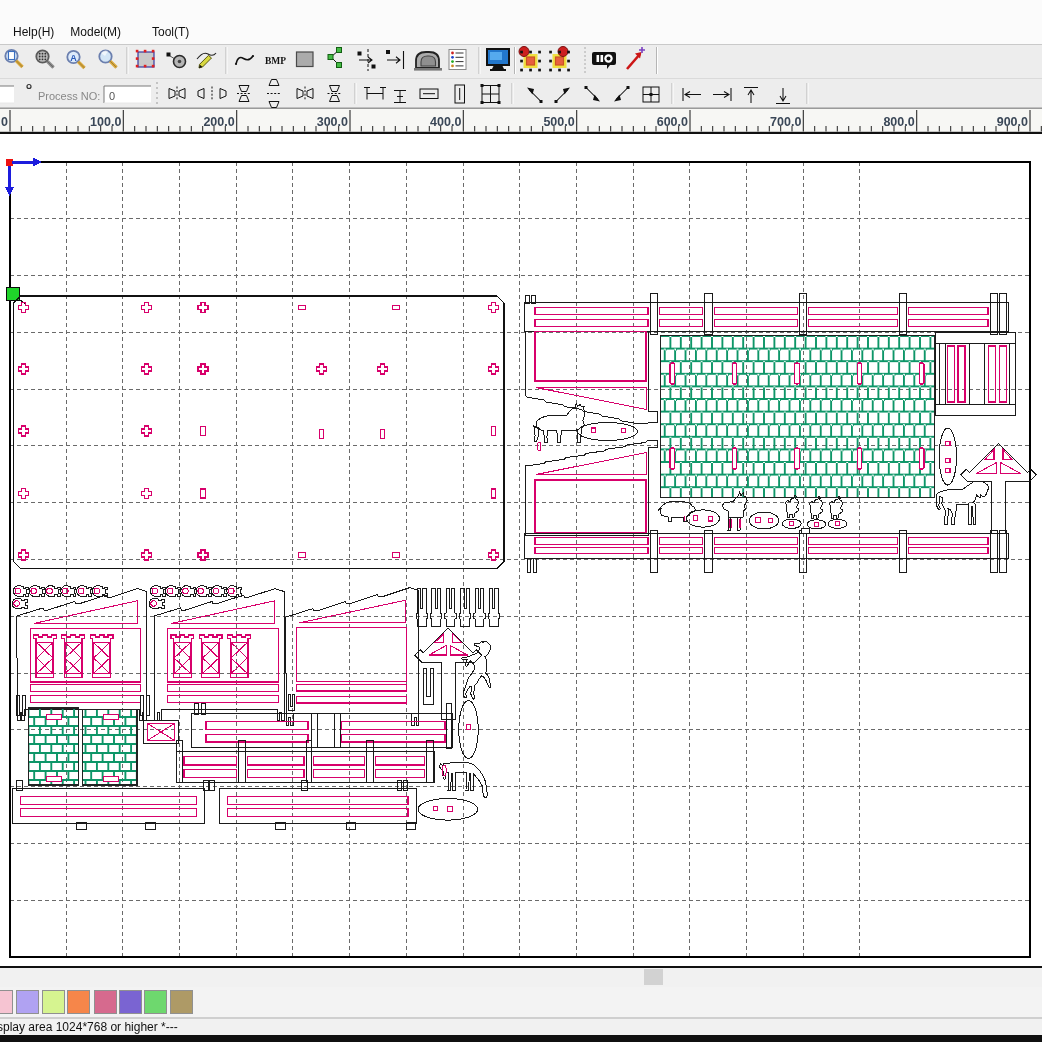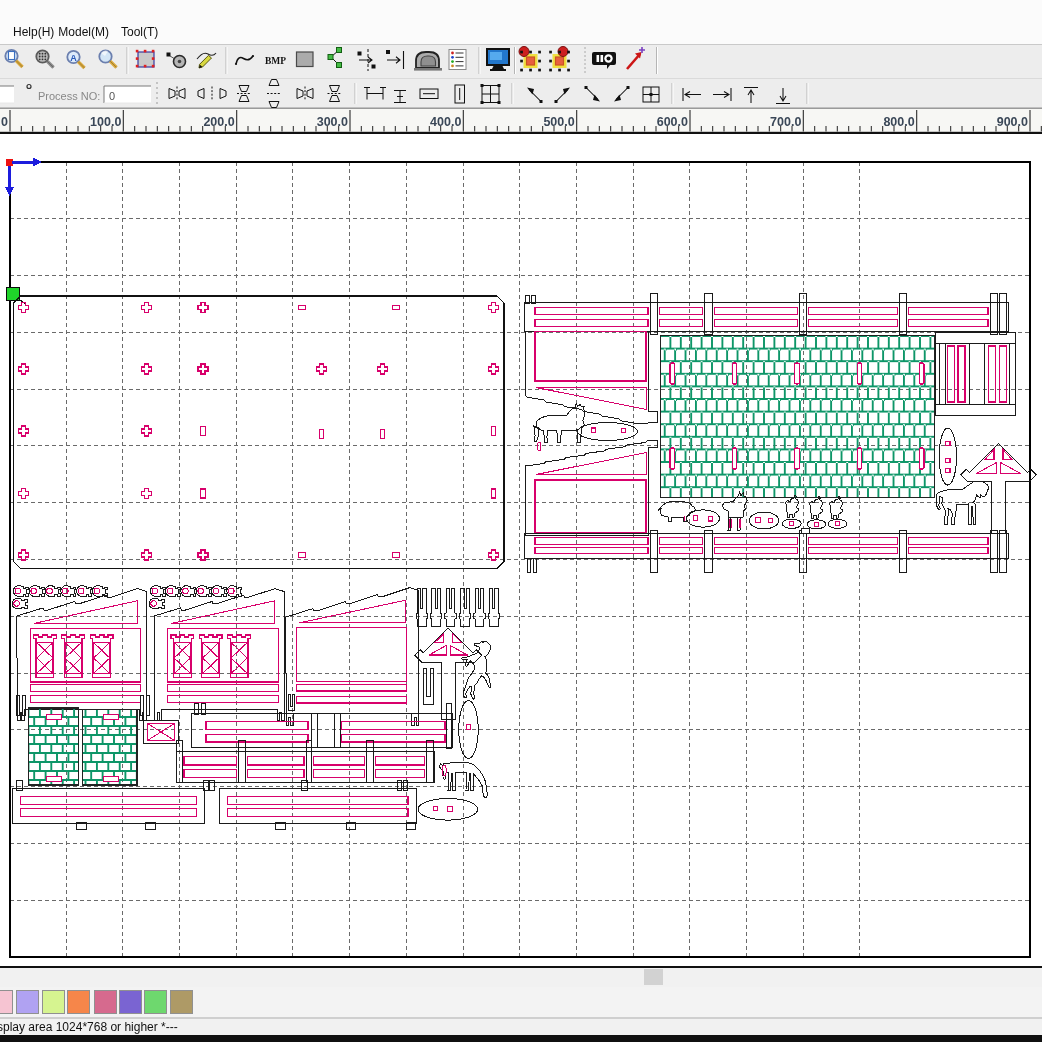--- a/index.html
+++ b/index.html
@@ -1,17 +1,17 @@
 <!DOCTYPE html>
 <html><head><meta charset="utf-8"><style>
 html,body{margin:0;padding:0;width:1042px;height:1042px;overflow:hidden;background:#fff;font-family:"Liberation Sans",sans-serif;}
 .abs{position:absolute;}
 </style></head><body>
 <div class="abs" style="left:0;top:0;width:1042px;height:44px;background:#fbfbfb;"></div>
-<div class="abs" style="left:13px;top:25px;font-size:12px;color:#111;">Help(H)<span style="margin-left:4px">Model(M)</span><span style="margin-left:12px">Tool(T)</span></div>
+<div class="abs" style="left:13px;top:25px;font-size:12px;color:#111;">Help(H)<span style="margin-left:16px">Model(M)</span><span style="margin-left:31px">Tool(T)</span></div>
 <svg class="abs" style="left:0;top:0" width="1042" height="134" viewBox="0 0 1042 134">
 <rect x="0.0" y="44.0" width="1042.0" height="64.0" fill="#ededed"></rect>
 <line x1="0.0" y1="44.5" x2="1042.0" y2="44.5" stroke="#c9c9c9" stroke-width="1"></line>
 <line x1="0.0" y1="78.5" x2="1042.0" y2="78.5" stroke="#dadada" stroke-width="1"></line>
 <line x1="0.0" y1="107.5" x2="1042.0" y2="107.5" stroke="#c0c0c0" stroke-width="1"></line>
 <circle cx="11.5" cy="56" r="6.2" fill="#cfe0f4" stroke="#6b7fae" stroke-width="1.8"></circle>
 <line x1="16.1" y1="60.6" x2="22.5" y2="67.0" stroke="#d9a93e" stroke-width="3.4"></line>
 <line x1="16.1" y1="60.6" x2="22.5" y2="67.0" stroke="#00000040" stroke-width="1"></line>
 <rect x="8.5" y="51.5" width="6.0" height="8.0" fill="#ffffff" stroke="#3a6ec0" stroke-width="1.1"></rect>
 <circle cx="42.5" cy="56.5" r="6.2" fill="#bcbcbc" stroke="#5a5a5a" stroke-width="1.8"></circle>

